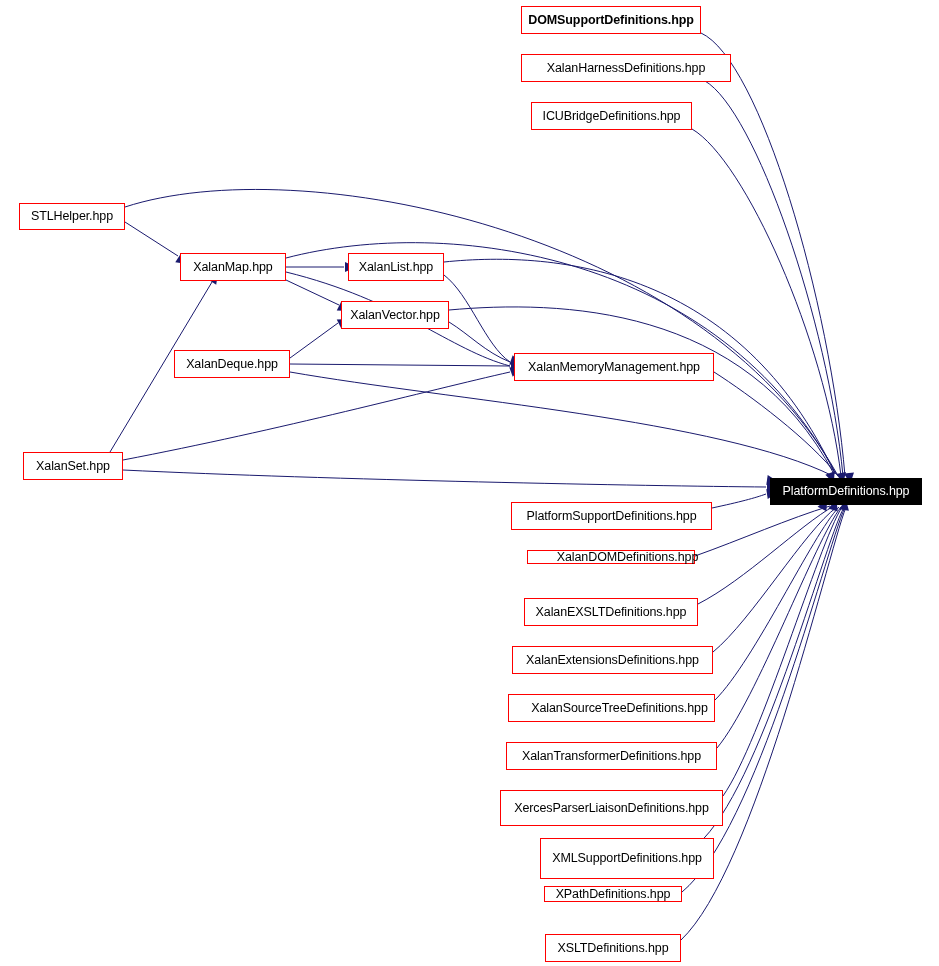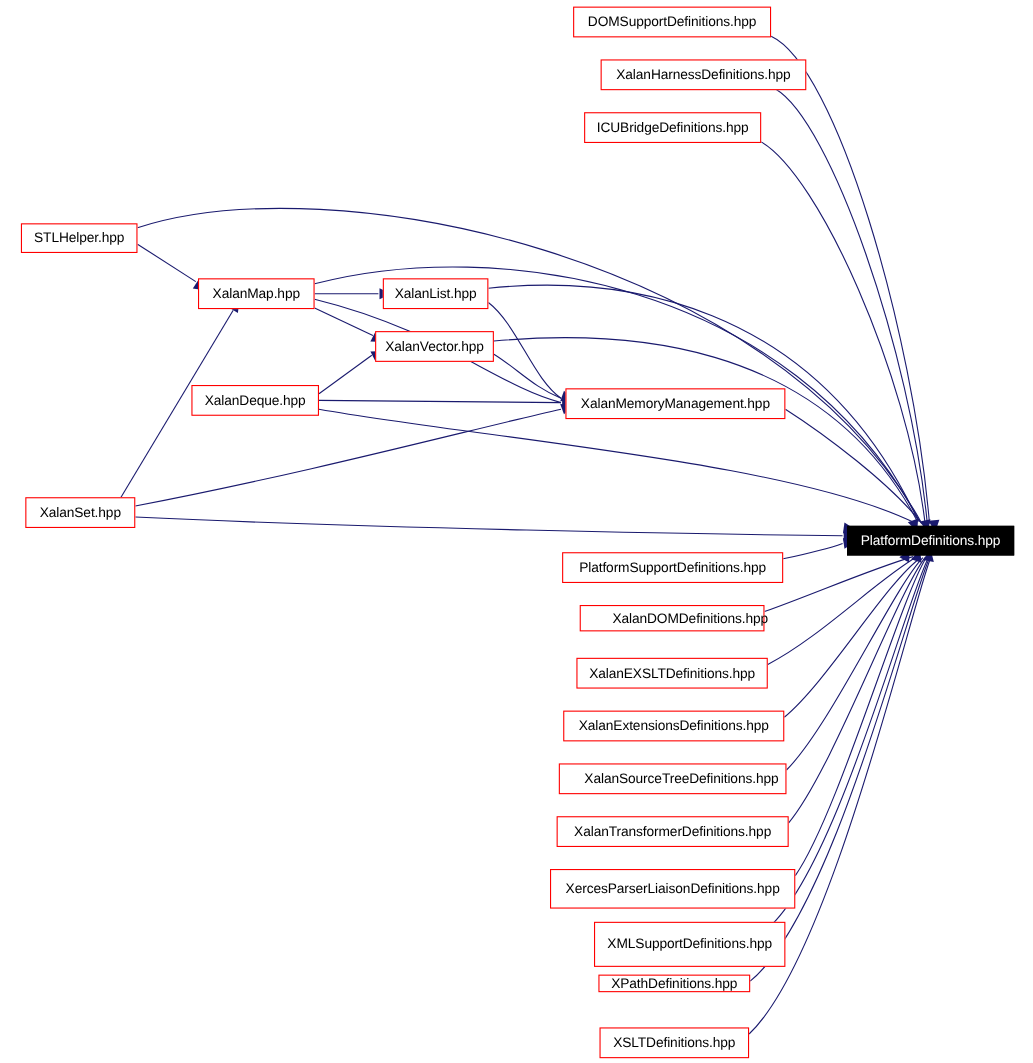--- a/index.html
+++ b/index.html
@@ -103,24 +103,24 @@
         <polygon points="0,-5 11,0 0,5" transform="translate(830,473) rotate(70)" fill="#1a1a6e"></polygon>
         <polygon points="0,-5 11,0 0,5" transform="translate(841,473) rotate(78)" fill="#1a1a6e"></polygon>
         <polygon points="0,-5 11,0 0,5" transform="translate(849,473) rotate(84)" fill="#1a1a6e"></polygon>
         <polygon points="0,-5 11,0 0,5" transform="translate(822,509) rotate(-62)" fill="#1a1a6e"></polygon>
         <polygon points="0,-5 11,0 0,5" transform="translate(833,510) rotate(-72)" fill="#1a1a6e"></polygon>
         <polygon points="0,-5 11,0 0,5" transform="translate(844,510) rotate(-80)" fill="#1a1a6e"></polygon>
       </g>
   </svg>
 
   <div id="nodes-layer">
-      <div class="node" style="left: 521px; top: 6px; width: 180px; height: 28px;">
+      <div class="node" style="left: 521px; top: 6px; width: 180px; height: 28px; font-weight: bold;">
         <span class="node-label">DOMSupportDefinitions.hpp</span>
       </div>
-      <div class="node" style="left: 546px; top: 54px; width: 187px; height: 28px;">
+      <div class="node" style="left: 521px; top: 54px; width: 210px; height: 28px;">
         <span class="node-label">XalanHarnessDefinitions.hpp</span>
       </div>
       <div class="node" style="left: 531px; top: 102px; width: 161px; height: 28px;">
         <span class="node-label">ICUBridgeDefinitions.hpp</span>
       </div>
       <div class="node" style="left: 19px; top: 203px; width: 106px; height: 27px;">
         <span class="node-label">STLHelper.hpp</span>
       </div>
       <div class="node" style="left: 180px; top: 253px; width: 106px; height: 28px;">
         <span class="node-label">XalanMap.hpp</span>
@@ -139,21 +139,21 @@
       </div>
       <div class="node" style="left: 23px; top: 452px; width: 100px; height: 28px; justify-content: center;">
         <span class="node-label">XalanSet.hpp</span>
       </div>
       <div class="node current" style="left: 770px; top: 478px; width: 152px; height: 27px;">
         <span class="node-label">PlatformDefinitions.hpp</span>
       </div>
       <div class="node" style="left: 511px; top: 502px; width: 201px; height: 28px;">
         <span class="node-label">PlatformSupportDefinitions.hpp</span>
       </div>
-      <div class="node" style="left: 527px; top: 550px; width: 168px; height: 24px; padding-left: 33px;">
+      <div class="node" style="left: 527px; top: 550px; width: 168px; height: 14px; padding-left: 33px;">
         <span class="node-label">XalanDOMDefinitions.hpp</span>
       </div>
       <div class="node" style="left: 524px; top: 598px; width: 174px; height: 28px;">
         <span class="node-label">XalanEXSLTDefinitions.hpp</span>
       </div>
       <div class="node" style="left: 512px; top: 646px; width: 201px; height: 28px;">
         <span class="node-label">XalanExtensionsDefinitions.hpp</span>
       </div>
       <div class="node" style="left: 508px; top: 694px; width: 207px; height: 28px; padding-left: 16px;">
         <span class="node-label">XalanSourceTreeDefinitions.hpp</span>

